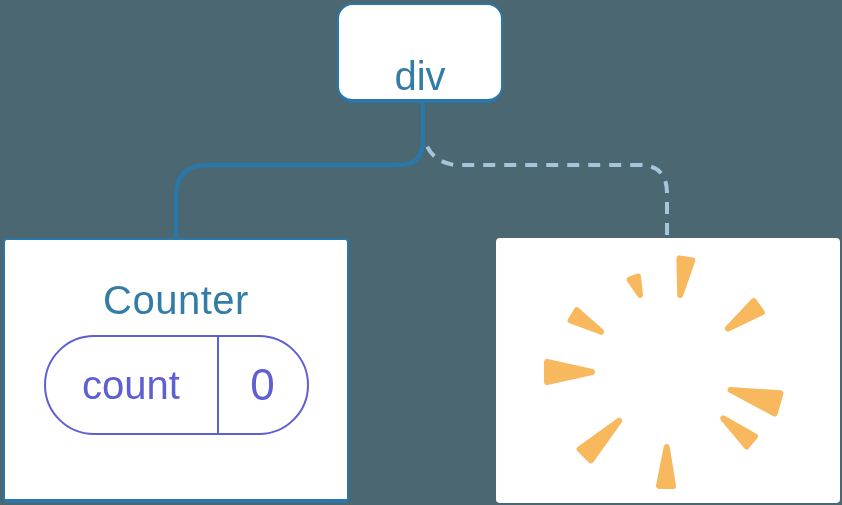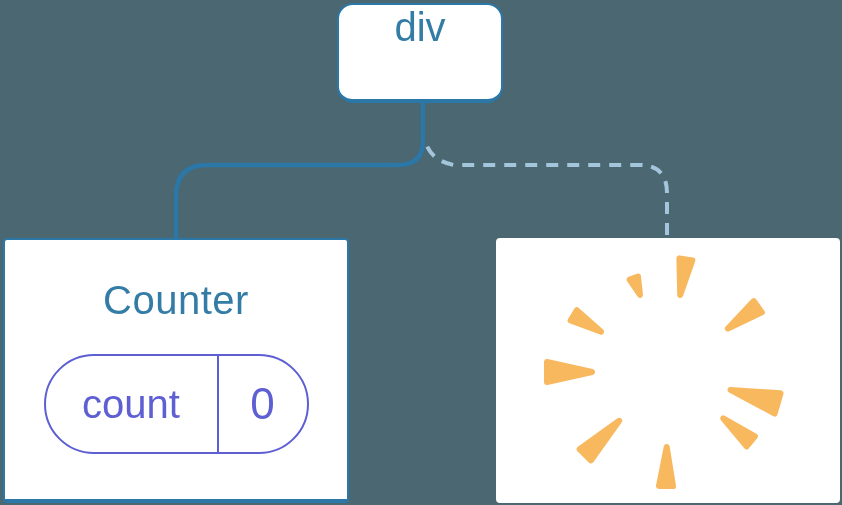--- a/index.html
+++ b/index.html
@@ -23,21 +23,21 @@
   .node-root {
     position: absolute;
     left: 337px; top: 3px;
     width: 166px; height: 100px;
     box-sizing: border-box;
     background: var(--card-bg, #fff);
     border: 2.5px solid var(--line-blue, #2a77a8);
     border-bottom-width: 4.5px;
     border-radius: 16px;
     display: flex;
-    align-items: flex-start;
+    align-items: flex-end;
     justify-content: center;
     font-size: 40px;
     font-weight: 500;
     color: var(--text-blue, #337ca6);
   }
   .card {
     position: absolute;
     top: 238px;
     height: 265px;
     box-sizing: border-box;
@@ -55,21 +55,21 @@
     padding-top: 36px;
   }
   .card-title {
     font-size: 40px;
     font-weight: 500;
     color: var(--text-blue, #337ca6);
     line-height: 1.2;
     letter-spacing: 0.5px;
   }
   .state-pill {
-    margin-top: 30px;
+    margin-top: 11px;
     width: 265px;
     height: 100px;
     box-sizing: border-box;
     border: 2px solid var(--accent-purple, #5d5fd3);
     border-radius: 50px;
     display: flex;
     align-items: stretch;
     color: var(--accent-purple, #5d5fd3);
     background: var(--card-bg, #fff);
   }

